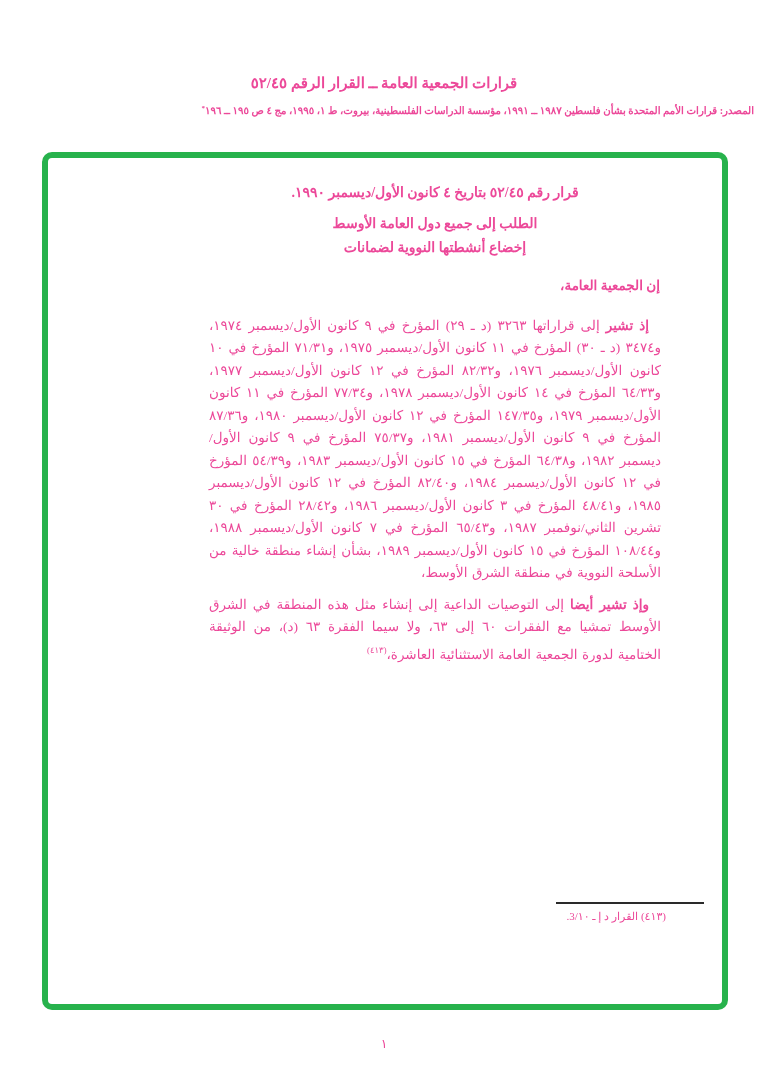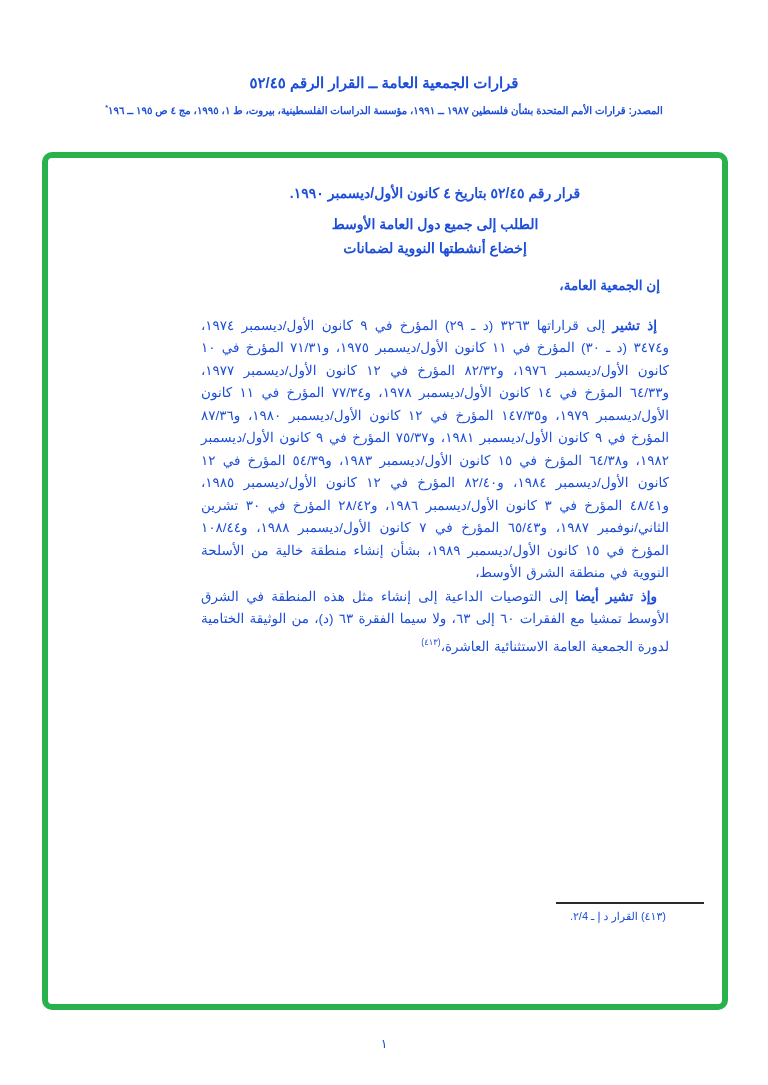--- a/index.html
+++ b/index.html
@@ -1,32 +1,32 @@
 <!DOCTYPE html>
 <html lang="ar"><head>
 <meta charset="utf-8">
 <style>
   html,body{margin:0;padding:0;}
   body{background:#fff;}
   .page{
     position:relative;
     width:768px;height:1085px;
     background:#ffffff;
-    font-family:Liberation Sans, sans-serif;
-    color:#1d4ed8;
+    font-family:Liberation Serif, serif;
+    color:#ec4899;
     overflow:hidden;
   }
   .hdr-title{
     position:absolute;top:74px;left:0;width:100%;
     text-align:center;direction:rtl;
     font-size:15px;font-weight:bold;letter-spacing:0;
   }
   .src-line{
     position:absolute;top:104px;left:14px;right:14px;
-    text-align:center;direction:rtl;
+    text-align:right;direction:rtl;
     font-size:10.2px;font-weight:bold;
     white-space:nowrap;
   }
   .src-line sup{font-size:7px;}
   .frame{
     position:absolute;left:42px;top:152px;
     box-sizing:border-box;width:686px;height:858px;
     border:6px solid #27b24c;border-radius:10px;
     background:#fff;
   }
@@ -40,21 +40,21 @@
   }
   .subtitle-line{
     text-align:center;font-weight:bold;font-size:14px;line-height:24px;
   }
   .opening{
     margin:15px 0 17px 0;
     font-size:13.5px;font-weight:bold;
     text-align:right;text-indent:10px;line-height:22.5px;
   }
   .body-p{
-    margin:1px;
+    margin:9px;
     font-size:13.5px;line-height:22.5px;
     text-align:justify;text-justify:inter-word;text-indent:12px;
     word-spacing:1px;
   }
   .lead{font-weight:bold;}
   .fn-ref{font-size:8.5px;}
   .footnote-rule{
     position:absolute;top:744px;left:508px;width:148px;height:2px;
     background:#2a2a2a;
   }
@@ -100,20 +100,20 @@
         <span class="lead">وإذ تشير أيضا</span><span> إلى التوصيات الداعية إلى إنشاء مثل هذه المنطقة في الشرق الأوسط تمشيا مع الفقرات ٦٠ إلى ٦٣، ولا سيما الفقرة ٦٣ (د)، من الوثيقة الختامية لدورة الجمعية العامة الاستثنائية العاشرة،</span><sup class="fn-ref">(٤١٣)</sup>
       </p>
 
 
     </div>
 
     <div class="footnote-rule"></div>
 
     <div class="footnote">
       <span>(٤١٣)</span>
-      <span>القرار د إ ـ ٢/4.</span>
+      <span>القرار د إ ـ 3/١٠.</span>
     </div>
 
   </div>
 
   <div class="page-number">١</div>
 
 </div>
 
 </body></html>

